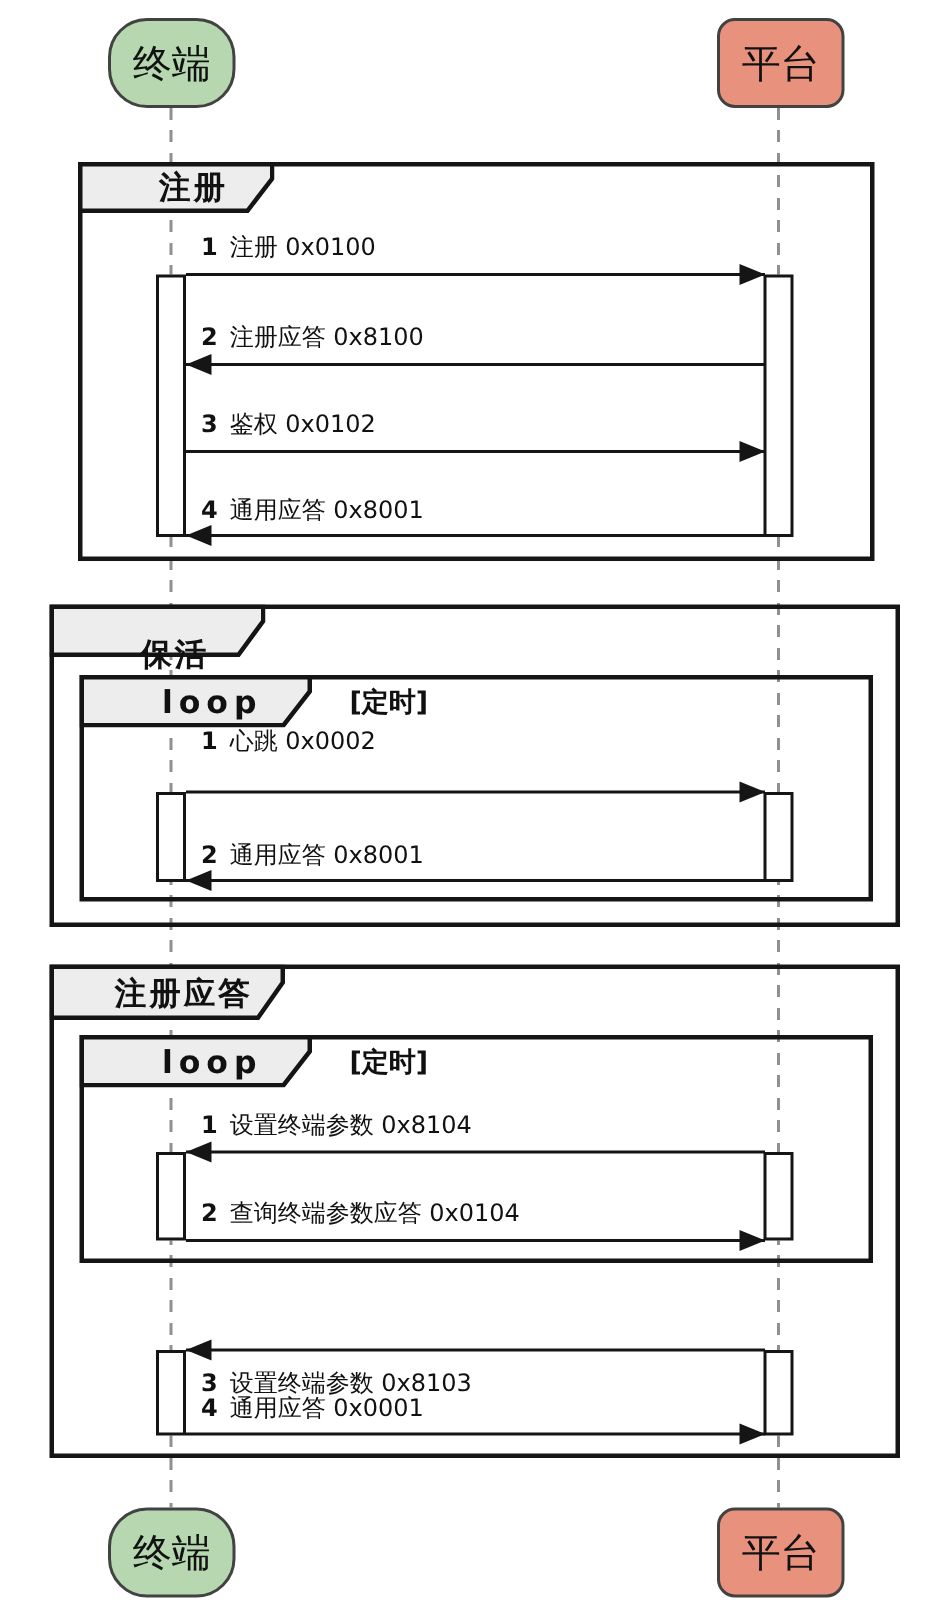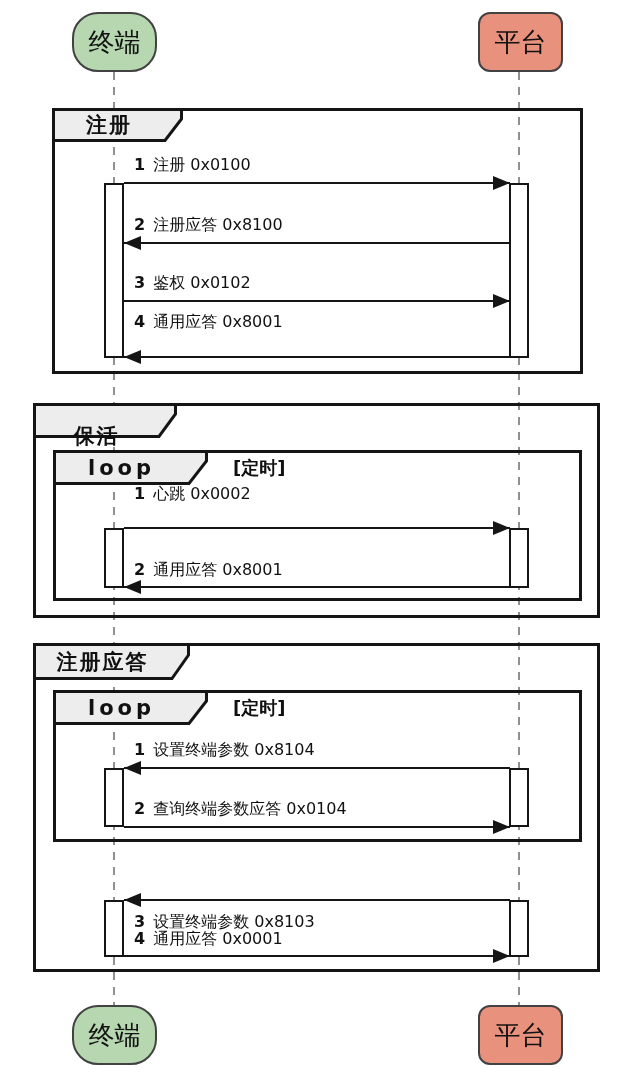--- a/index.html
+++ b/index.html
@@ -16,21 +16,21 @@
     border:2.5px solid #424242;border-radius:12px;
     display:flex;align-items:center;justify-content:center;
     font-size:26px;font-weight:500;box-sizing:border-box;
   }
   .pbox.terminal{background:var(--terminal-fill);border-radius:26px;}
   .pbox.platform{background:var(--platform-fill);}
   .frame{position:absolute;border:3px solid var(--frame-border);box-sizing:border-box;z-index:2;background:transparent;}
   .tab{position:absolute;z-index:3;}
   .tab-label{
     position:absolute;z-index:4;display:flex;align-items:center;justify-content:center;
-    font-weight:bold;font-size:21px;letter-spacing:2px;
+    font-weight:bold;font-size:21px;letter-spacing:2px;padding-left:20px;
   }
   .loop-label{font-size:21px;letter-spacing:4px;}
   .guard{
     position:absolute;z-index:4;height:35px;display:flex;align-items:center;
     font-weight:bold;font-size:18px;
   }
   .act{
     position:absolute;width:20px;background:#fff;border:2px solid #151515;
     box-sizing:border-box;z-index:3;
   }
@@ -72,21 +72,21 @@
   <div class="ah-r" style="left:493px;top:176px;"></div>
 
   <div class="msg-label" style="left:134px;top:214px;"><span class="seq">2</span><span>注册应答 0x8100</span></div>
   <div class="mline" style="left:124px;top:242px;width:386px;"></div>
   <div class="ah-l" style="left:124px;top:236px;"></div>
 
   <div class="msg-label" style="left:134px;top:272px;"><span class="seq">3</span><span>鉴权 0x0102</span></div>
   <div class="mline" style="left:124px;top:300px;width:386px;"></div>
   <div class="ah-r" style="left:493px;top:294px;"></div>
 
-  <div class="msg-label" style="left:134px;top:311px;"><span class="seq">4</span><span>通用应答 0x8001</span></div>
+  <div class="msg-label" style="left:134px;top:329px;"><span class="seq">4</span><span>通用应答 0x8001</span></div>
   <div class="mline" style="left:124px;top:356px;width:386px;"></div>
   <div class="ah-l" style="left:124px;top:350px;"></div>
 
   <div class="frame" style="left:33px;top:403px;width:567px;height:215px;"></div>
   <svg class="tab" style="left:33px;top:403px;" width="144" height="35">
     <polygon points="1.5,1.5 142.5,1.5 142.5,11 126,33.5 1.5,33.5"></polygon>
   </svg>
   <div class="tab-label" style="left:33px;top:403px;width:127px;height:35px;margin-top:15px;">保活</div>
 
   <div class="frame" style="left:53px;top:450px;width:529px;height:151px;"></div>

